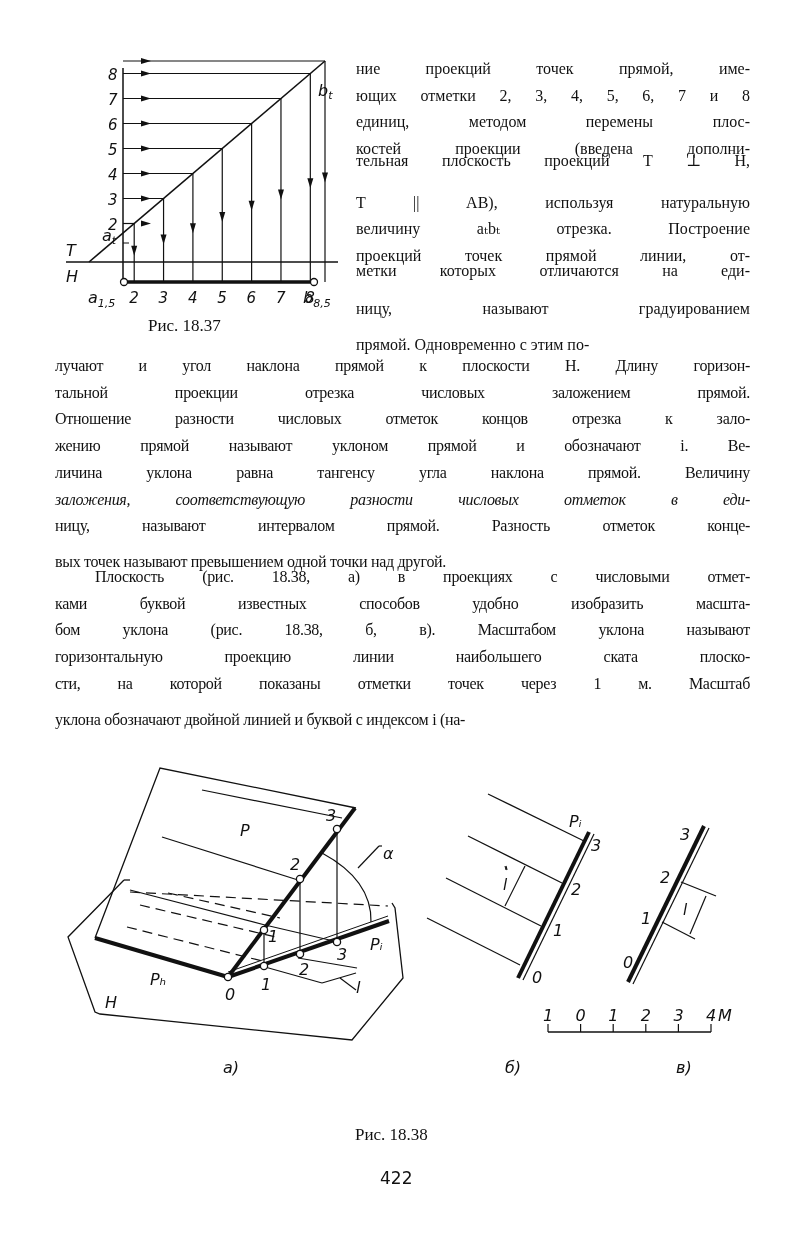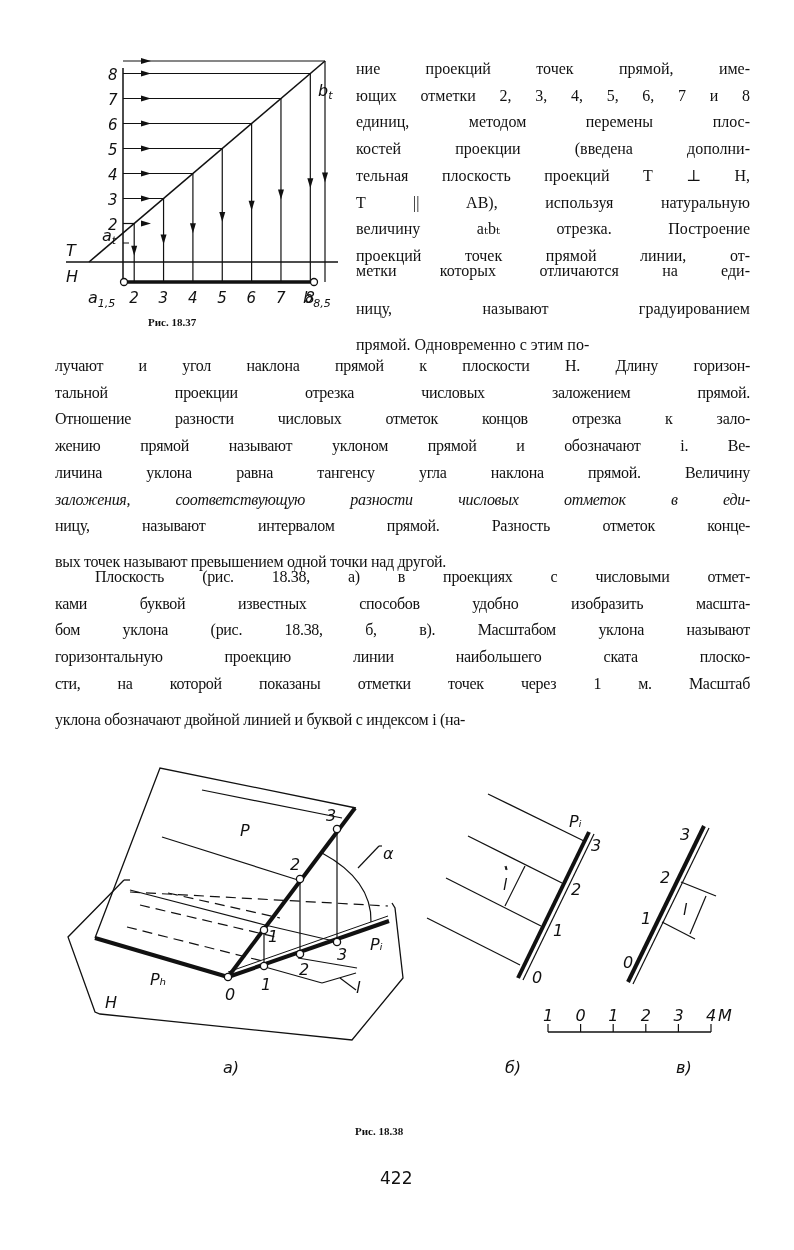--- a/index.html
+++ b/index.html
@@ -5,21 +5,21 @@
   html, body { margin:0; padding:0; background:#fff; }
   body { width:794px; height:1250px; position:relative; overflow:hidden; color:#111; }
   .serif { font-family: "Liberation Serif", "DejaVu Serif", serif; }
   .sans { font-family: "DejaVu Sans", "Liberation Sans", sans-serif; }
   .line { position:absolute; font-size:16px; line-height:28px; white-space:nowrap; text-align:justify; text-align-last:justify; }
   .narrow { left:356px; width:394px; }
   .wide { left:55px; width:695px; letter-spacing:-0.3px; }
   .last { text-align-last:left;margin-top:9px; }
   svg { position:absolute; left:0; top:0; }
   svg text { font-family: "DejaVu Sans", sans-serif; font-style:italic; fill:#111; }
-  .cap { position:absolute; font-size:11px;font-weight:bold; }
+  .cap { position:absolute; font-size:17px; }
   .pageno { position:absolute; left:380px; top:1168px; font-size:17px; font-weight:normal; }
 </style>
 </head>
 <body>
 
 <svg width="794" height="360" viewBox="0 0 794 360">
   <defs>
     <marker id="arr" viewBox="0 0 10 10" refX="9" refY="5" markerWidth="6" markerHeight="6" orient="auto">
       <path d="M0,1 L10,5 L0,9 z" fill="#111"></path>
     </marker>
@@ -90,21 +90,21 @@
   <text x="88" y="303" font-size="16"><tspan>a</tspan><tspan font-size="11" dy="4">1,5</tspan></text>
   <text x="303" y="303" font-size="16"><tspan>b</tspan><tspan font-size="11" dy="4">8,5</tspan></text>
 </svg>
 <div class="cap serif" style="left:148px;top:316px;">Рис. 18.37</div>
 
 <div id="tnarrow">
     <div class="line serif narrow" style="top: 55px;">ние проекций точек прямой, име-</div>
     <div class="line serif narrow" style="top: 81.7px;">ющих отметки 2, 3, 4, 5, 6, 7 и 8</div>
     <div class="line serif narrow" style="top: 108.4px;">единиц, методом перемены плос-</div>
     <div class="line serif narrow" style="top: 135.1px;">костей проекции (введена дополни-</div>
-    <div class="line serif narrow" style="top: 162px;">тельная плоскость проекций T ⊥ H,</div>
+    <div class="line serif narrow" style="top: 147px;">тельная плоскость проекций T ⊥ H,</div>
     <div class="line serif narrow" style="top: 188.5px;">T || AB), используя натуральную</div>
     <div class="line serif narrow" style="top: 215.2px;">величину aₜbₜ отрезка. Построение</div>
     <div class="line serif narrow" style="top: 241.9px;">проекций точек прямой линии, от-</div>
     <div class="line serif narrow" style="top: 257px;">метки которых отличаются на еди-</div>
     <div class="line serif narrow" style="top: 295.3px;">ницу, называют градуированием</div>
     <div class="line serif narrow last" style="top: 322px;">прямой. Одновременно с этим по-</div>
   </div>
 <div id="twide">
     <div class="line serif wide" style="top: 352px;">лучают и угол наклона прямой к плоскости H. Длину горизон-</div>
     <div class="line serif wide" style="top: 378.7px;">тальной проекции отрезка числовых заложением прямой.</div>

